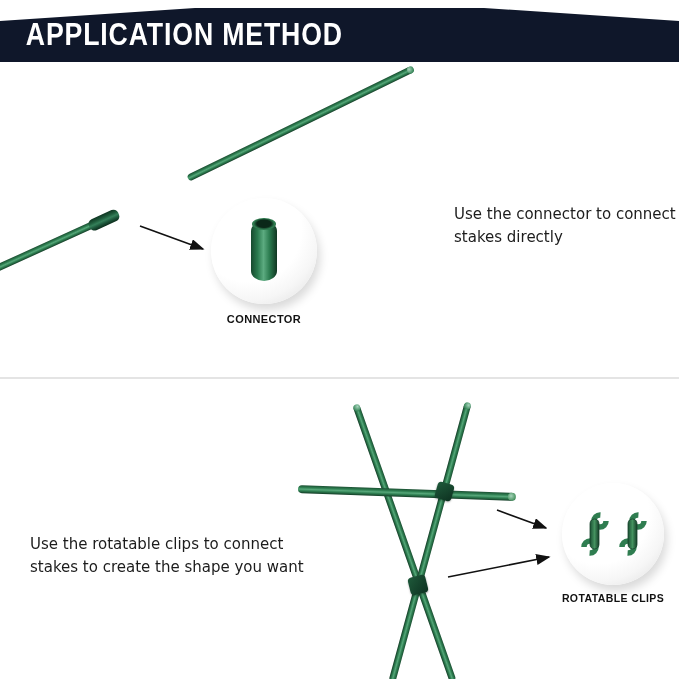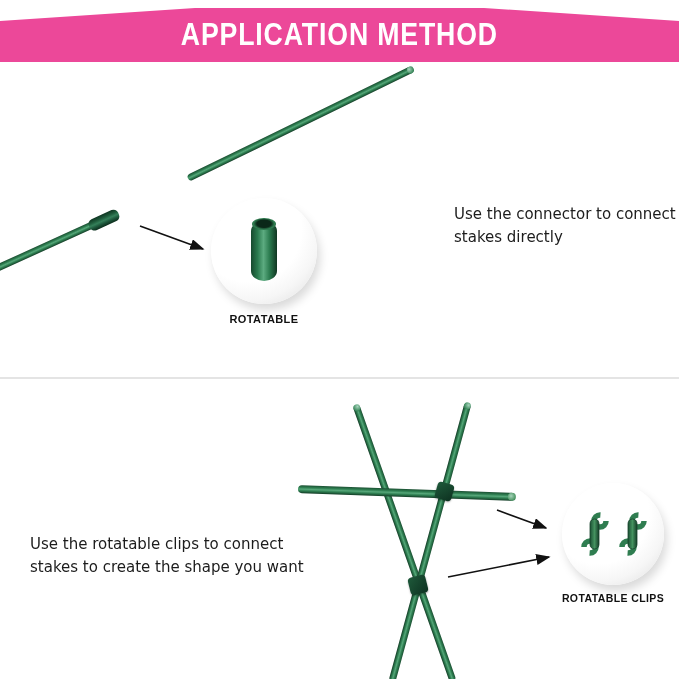--- a/index.html
+++ b/index.html
@@ -1,20 +1,20 @@
 <!DOCTYPE html>
 <html><head>
 <meta charset="utf-8">
 <style>
   html,body{margin:0;padding:0;background:#fff;}
   .canvas{position:relative;width:679px;height:679px;background:#ffffff;overflow:hidden;
           font-family:"DejaVu Sans","Liberation Sans",sans-serif;}
 
   
-  .banner{position:absolute;left:0;top:8px;width:679px;height:54px;background:#ec4899;text-align:center;}
+  .banner{position:absolute;left:0;top:8px;width:679px;height:54px;background:#0f172a;}
   .banner-title{display:inline-block;line-height:54px;font-family:"Liberation Sans",sans-serif;
                 font-weight:700;font-size:31px;letter-spacing:1px;color:#ffffff;transform:scaleX(0.86);white-space:nowrap;}
   .corner{position:absolute;top:8px;width:0;height:0;border-top:13px solid #ffffff;}
   .corner-left{left:0;border-right:195px solid transparent;}
   .corner-right{right:0;border-left:195px solid transparent;}
 
   
   .stake{position:absolute;height:7px;border-radius:4px;transform-origin:0 50%;
          background:linear-gradient(180deg,#1a4e31 0%,#2f8052 30%,#57a77a 50%,#2f8052 70%,#143d27 100%);}
   .stake-long{left:188px;top:175px;width:250px;transform:rotate(-26deg);}
@@ -81,21 +81,21 @@
   </div>
   <div class="stake stake-short">
     <span class="sleeve"></span>
   </div>
 
   <div class="callout callout-1">
     <div class="cylinder">
       <div class="cyl-top"></div>
     </div>
   </div>
-  <div class="callout-label label-1">ROTATABLE</div>
+  <div class="callout-label label-1">CONNECTOR</div>
 
   <p class="desc desc-1">Use the connector to connect two stakes directly</p>
 
   <div class="divider"></div>
 
   <p class="desc desc-2">Use the rotatable clips to connect stakes to create the shape you want</p>
 
   <div class="stake stake-diag-a">
     <span class="cap cap-top"></span>
   </div>

